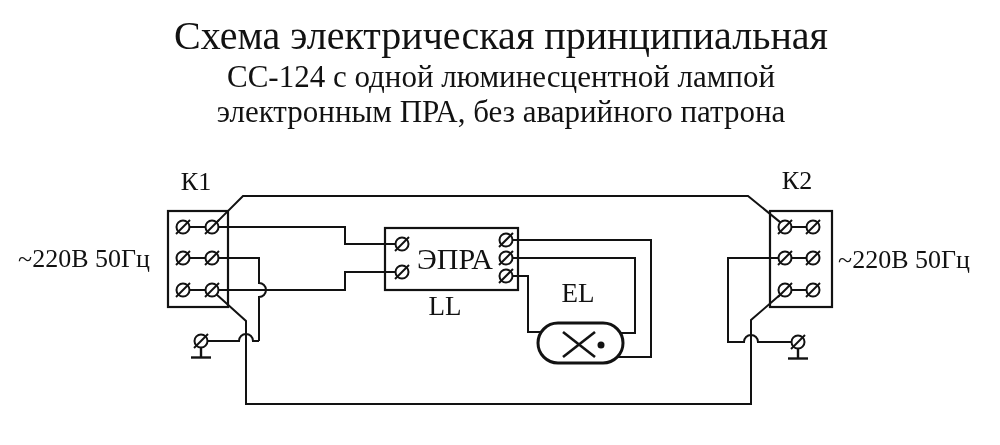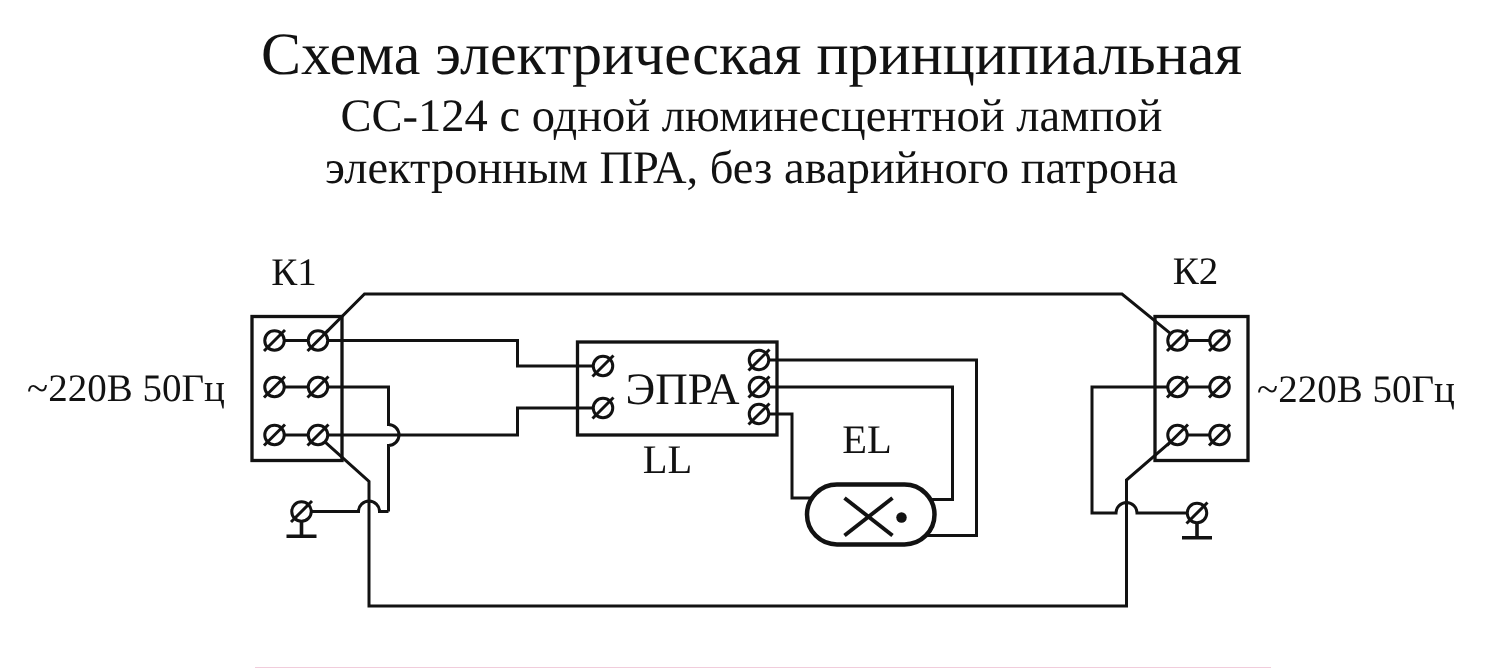--- a/index.html
+++ b/index.html
@@ -1,16 +1,16 @@
 <!DOCTYPE html>
 <html><head>
 <meta charset="utf-8">
 <style>
   html,body{margin:0;padding:0;background:#ffffff;}
-  .stage{position:relative;width:1000px;height:445px;background:#be185d;overflow:hidden;
+  .stage{position:relative;width:1000px;height:445px;background:#22c55e;overflow:hidden;
          font-family:"Liberation Serif","DejaVu Serif",serif;}
   svg{display:block;}
   svg text{fill:#121212;font-family:"Liberation Serif","DejaVu Serif",serif;}
   .t-title1{font-size:40px;}
   .t-title2{font-size:31px;}
   .t-title3{font-size:31px;}
   .t-ref{font-size:27px;}
   .t-k{font-size:26px;}
   .t-mains{font-size:26px;}
   .t-ballast{font-size:30px;}

